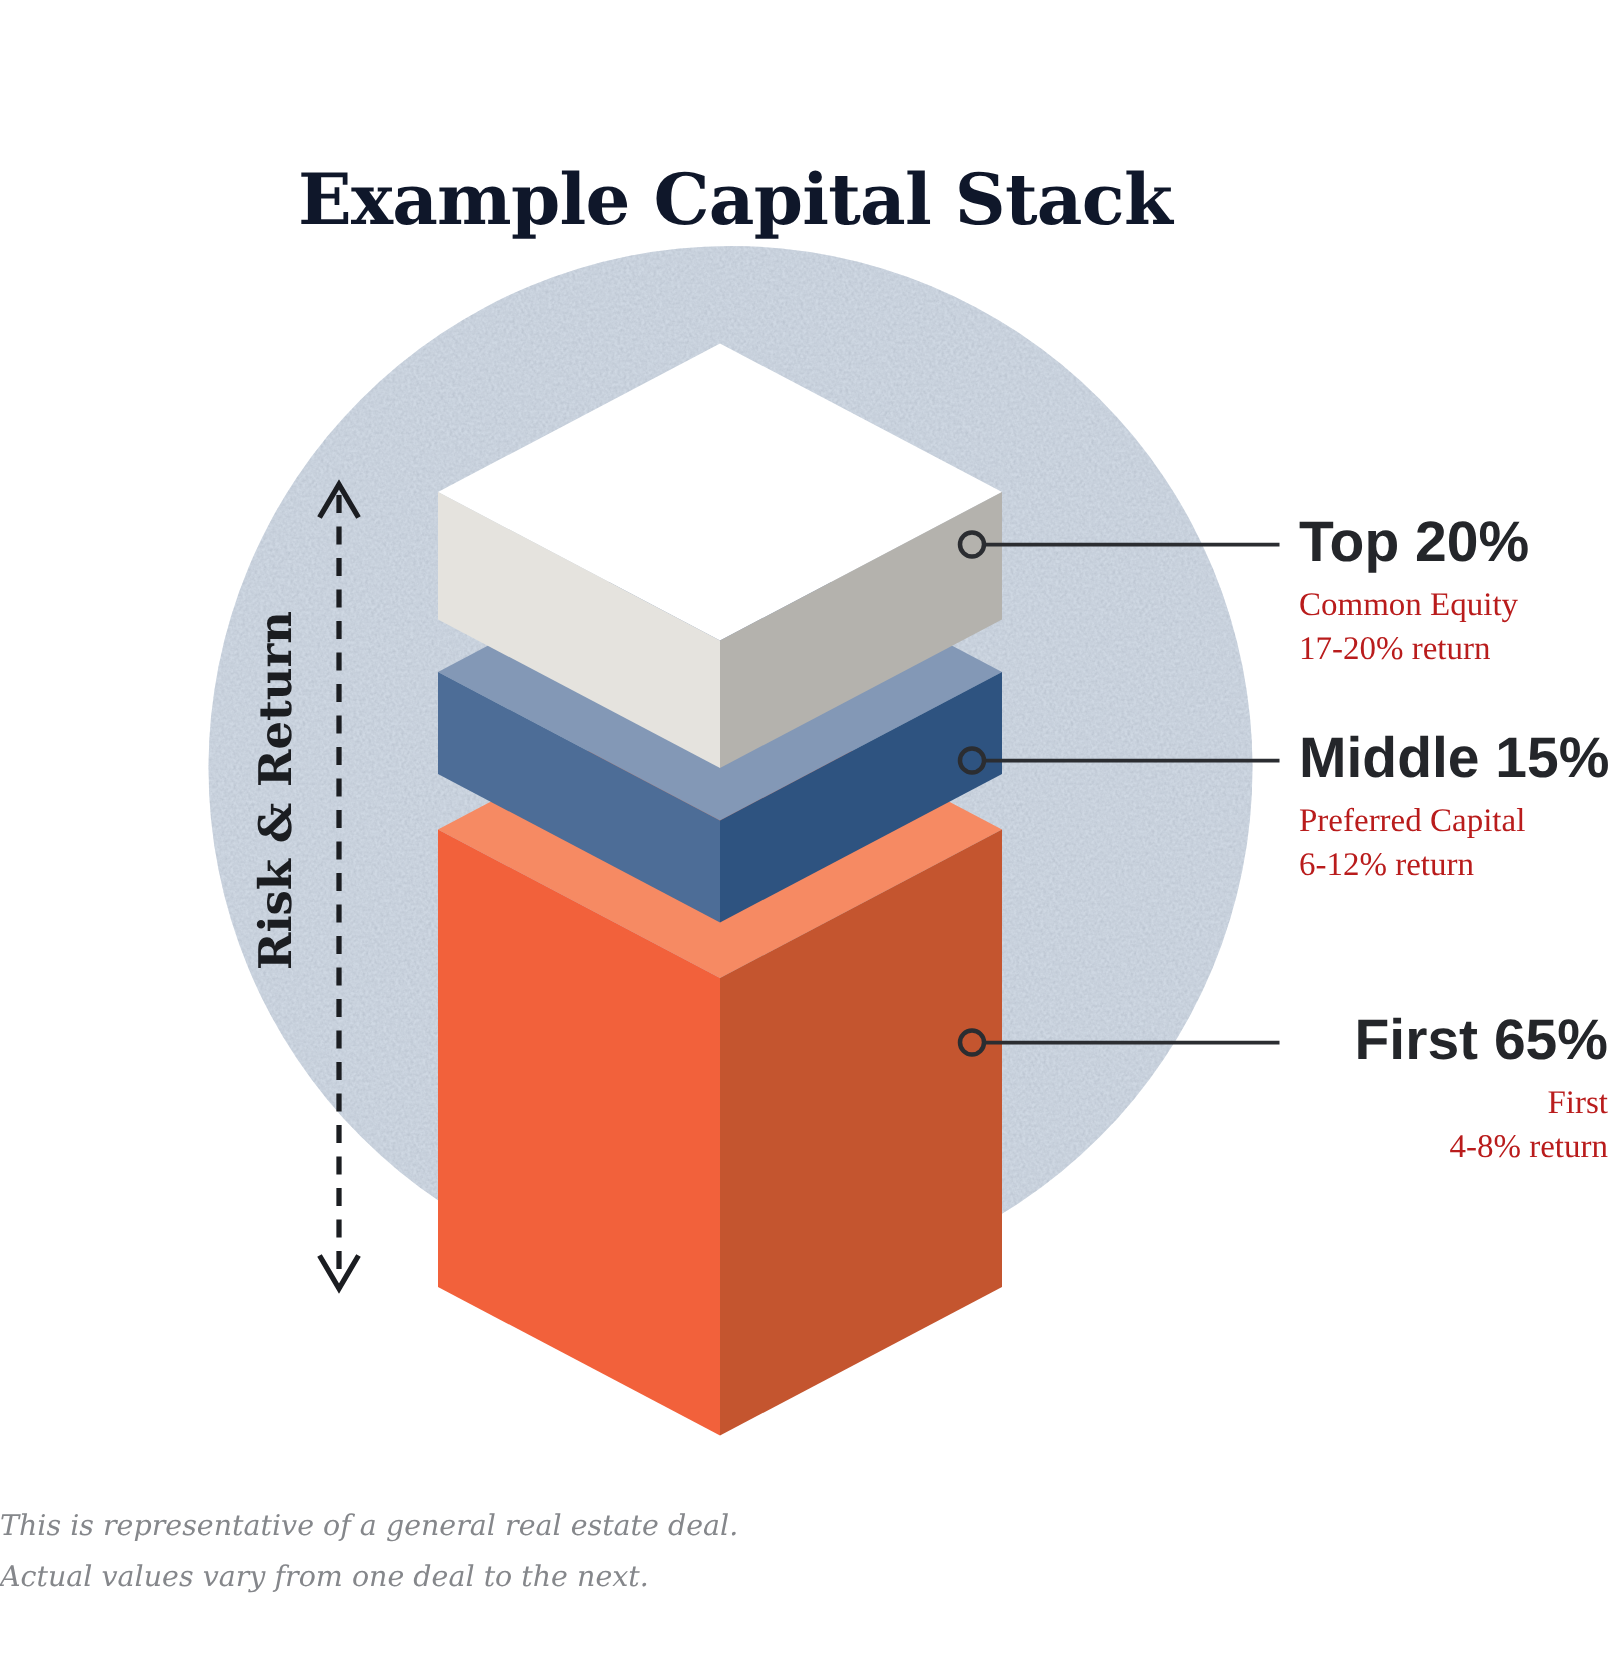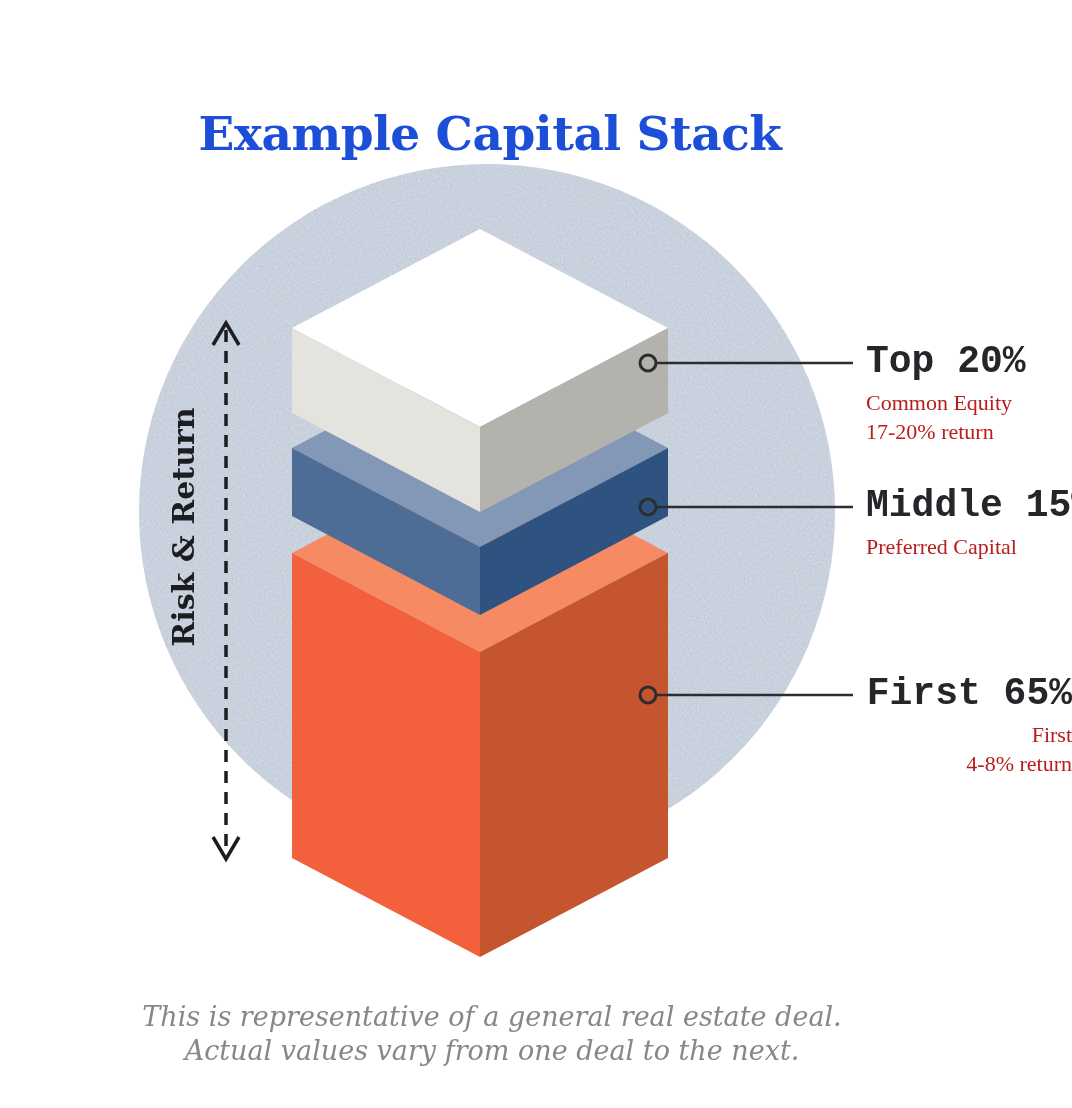--- a/index.html
+++ b/index.html
@@ -1,32 +1,32 @@
 <!DOCTYPE html>
 <html><head>
 <meta charset="utf-8">
 <style>
   html,body{margin:0;padding:0;background:#ffffff;}
   #canvas{position:relative;width:1072px;height:1108px;background:#ffffff;overflow:hidden;
           font-family:"Liberation Sans",sans-serif;}
   #stage{position:absolute;left:0;top:0;}
   .title{position:absolute;left:0;top:58px;width:980px;text-align:center;
          font-family:"DejaVu Serif","Liberation Serif",serif;font-weight:bold;
-         font-size:47px;color:#1d4ed8;letter-spacing:-0.5px;margin-top:48px;}
+         font-size:47px;color:#0f172a;letter-spacing:-0.5px;margin-top:48px;}
   .label-group{position:absolute;left:866px;width:206px;}
-  .label-group .heading{font-family:Liberation Mono, monospace;font-weight:bold;
+  .label-group .heading{font-family:Liberation Sans, sans-serif;font-weight:bold;
          font-size:38px;line-height:40px;color:#24262a;margin:0 0 6px 0;white-space:nowrap;}
   .label-group .sub{font-family:Liberation Serif, serif;font-size:22px;line-height:29px;
          color:#b91c1c;white-space:nowrap;}
   .lg-top{top:342px;}
   .lg-middle{top:486px;}
   .lg-first{top:674px;text-align:right;}
-  .footnote{position:absolute;left:0;top:1000px;width:984px;text-align:center;
+  .footnote{position:absolute;left:0;top:1000px;width:984px;
          font-family:"DejaVu Serif","Liberation Serif",serif;font-style:italic;
-         font-size:27px;line-height:34px;color:#85878b;}
+         font-size:19px;line-height:34px;color:#85878b;}
 </style>
 </head>
 <body>
 
 <div id="canvas">
 
   <svg id="stage" width="1072" height="1108" viewBox="0 0 1072 1108">
     <defs>
       <filter id="speckle" x="-5%" y="-5%" width="110%" height="110%">
         <feTurbulence type="fractalNoise" baseFrequency="0.5" numOctaves="2" seed="8" result="n"></feTurbulence>
@@ -77,20 +77,21 @@
 
   <div class="label-group lg-top">
     <div class="heading">Top 20%</div>
     <div class="sub">Common Equity</div>
     <div class="sub">17-20% return</div>
   </div>
 
   <div class="label-group lg-middle">
     <div class="heading">Middle 15%</div>
     <div class="sub">Preferred Capital</div>
+    <div class="sub">6-12% return</div>
   </div>
 
   <div class="label-group lg-first">
     <div class="heading">First 65%</div>
     <div class="sub">First</div>
     <div class="sub">4-8% return</div>
   </div>
 
   <div class="footnote">
     <div>This is representative of a general real estate deal.</div>

